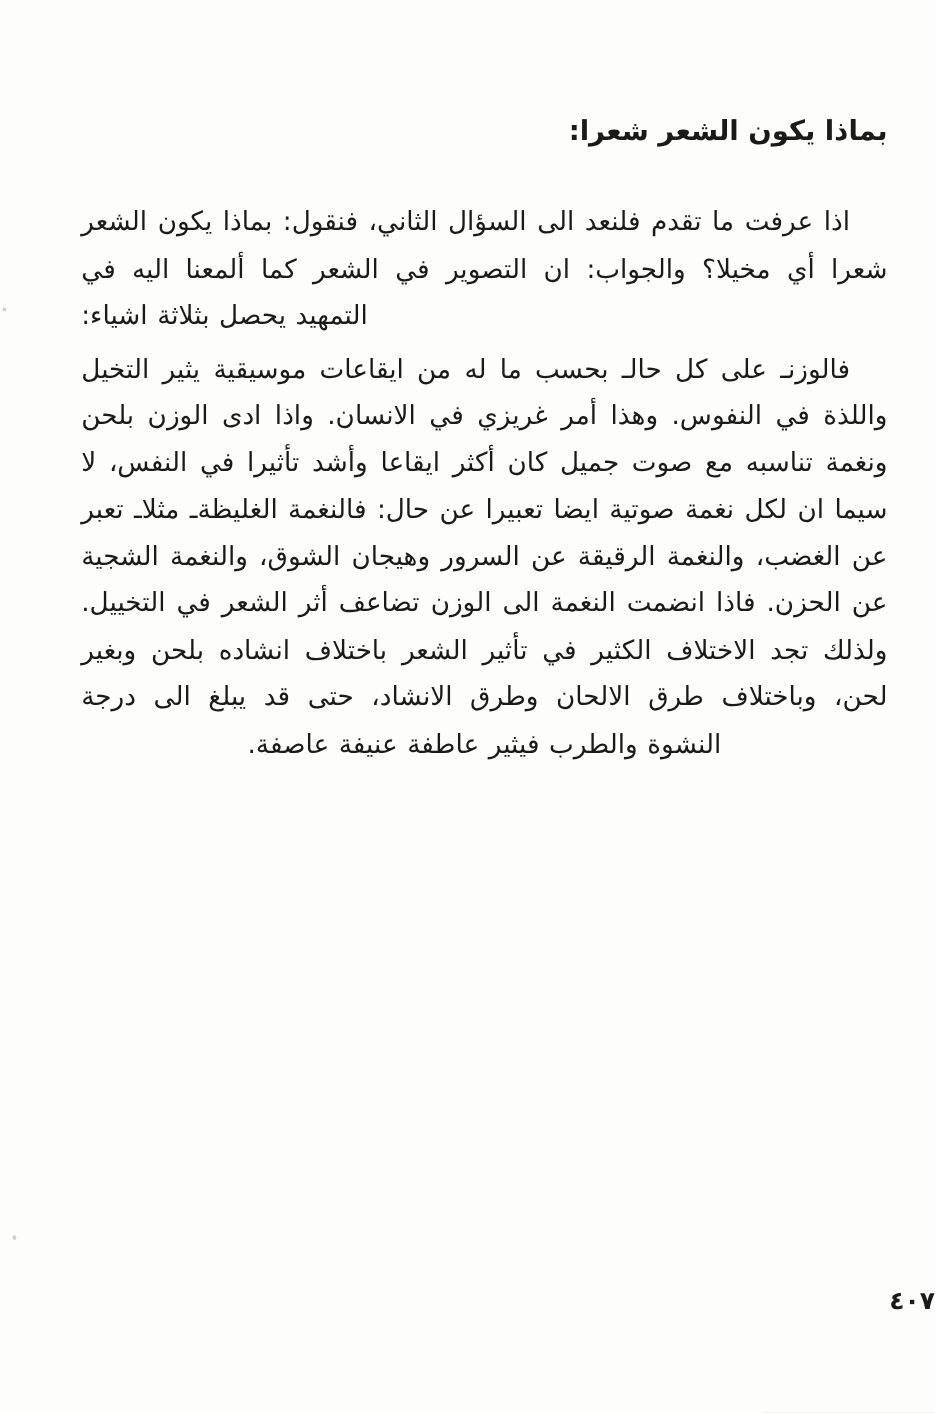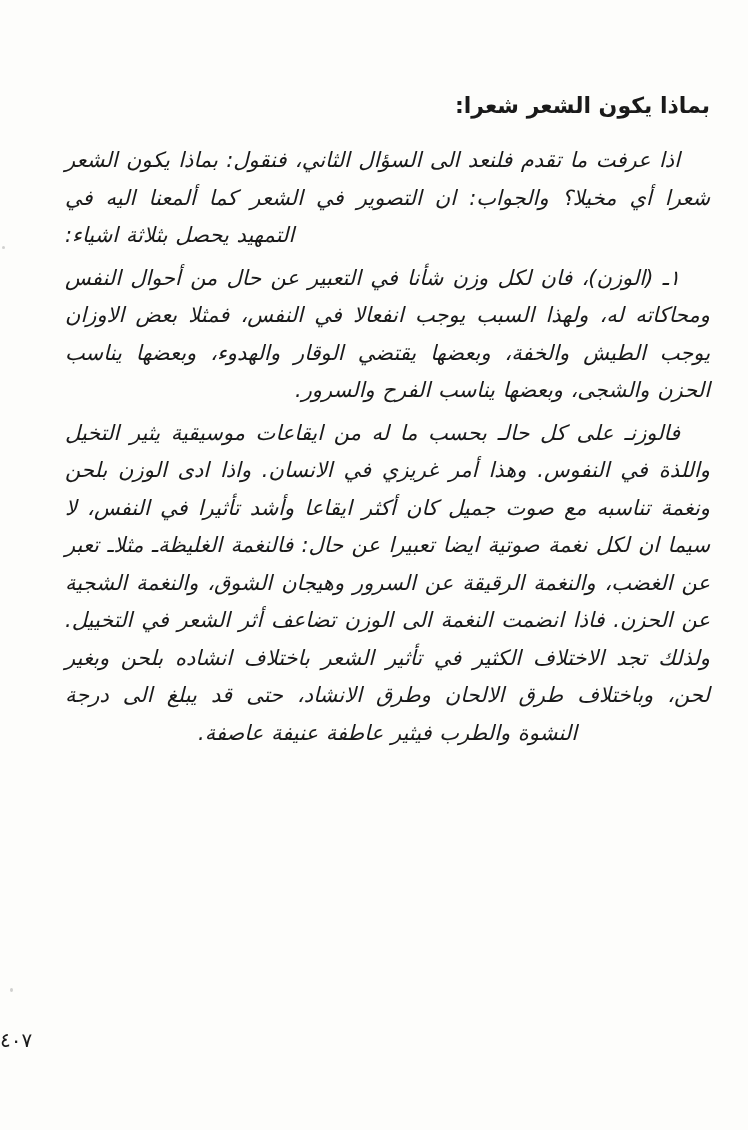--- a/index.html
+++ b/index.html
@@ -23,67 +23,65 @@
     top: 90px;
     right: 38px;
     left: 65px;
     font-size: 22px;
     font-weight: bold;
     text-align: right;
     line-height: 32px;
   }
   .body-text {
     position: absolute;
-    top: 142px;
+    top: 159px;
     right: 38px;
     left: 65px;
-    font-style: italic;
   }
   .para {
     margin: 0 0 5px 0;
     font-size: 21px;
     line-height: 37.5px;
     text-align: justify;
     text-indent: 30px;
     word-spacing: 1px;
   }
   
   .last-left   { text-align-last: left; }
   .last-right  { text-align-last: right; }
   .last-center { text-align-last: center; }
   .last-full   { text-align-last: justify; }
   .page-number {
     position: absolute;
     top: 1028px;
     left: 0;
     right: 0;
-    text-align: left;
+    text-align: right;
     font-size: 20px;
-    font-weight: normal;
+    font-weight: bold;
     letter-spacing: 3px;
   }
   .speckle {
     position: absolute;
     background: #9a9a9a;
     border-radius: 50%;
     opacity: 0.45;
   }
   .speckle-1 { left: 10px; top: 988px; width: 3px; height: 4px; }
   .speckle-2 { left: 2px;  top: 246px; width: 3px; height: 3px; }
 </style>
 </head>
 <body>
 
 <div class="page" style="--paper: #fdfdfb; --ink: #1a1a1a;">
 
   <div class="heading">بماذا يكون الشعر شعرا:</div>
 
   <div class="body-text">
     <p class="para last-left">اذا عرفت ما تقدم فلنعد الى السؤال الثاني، فنقول: بماذا يكون الشعر شعرا أي مخيلا؟ والجواب: ان التصوير في الشعر كما ألمعنا اليه في التمهيد يحصل بثلاثة اشياء:</p>
-    <p class="para last-right">١ـ (الوزن)، فان لكل وزن شأنا في التعبير عن حال من أحوال النفس ومحاكاته له، ولهذا السبب يوجب انفعالا في النفس، فمثلا بعض الاوزان يوجب الطيش والخفة، وبعضها يقتضي الوقار والهدوء، وبعضها يناسب الحزن والشجى، وبعضها يناسب الفرح والسرور.</p>
     <p class="para last-center">فالوزنـ على كل حالـ بحسب ما له من ايقاعات موسيقية يثير التخيل واللذة في النفوس. وهذا أمر غريزي في الانسان. واذا ادى الوزن بلحن ونغمة تناسبه مع صوت جميل كان أكثر ايقاعا وأشد تأثيرا في النفس، لا سيما ان لكل نغمة صوتية ايضا تعبيرا عن حال: فالنغمة الغليظةـ مثلاـ تعبر عن الغضب، والنغمة الرقيقة عن السرور وهيجان الشوق، والنغمة الشجية عن الحزن. فاذا انضمت النغمة الى الوزن تضاعف أثر الشعر في التخييل. ولذلك تجد الاختلاف الكثير في تأثير الشعر باختلاف انشاده بلحن وبغير لحن، وباختلاف طرق الالحان وطرق الانشاد، حتى قد يبلغ الى درجة النشوة والطرب فيثير عاطفة عنيفة عاصفة.</p>
   </div>
 
   <div class="page-number">٤٠٧</div>
 
   <div class="speckle speckle-1"></div>
   <div class="speckle speckle-2"></div>
 
 </div>
 

